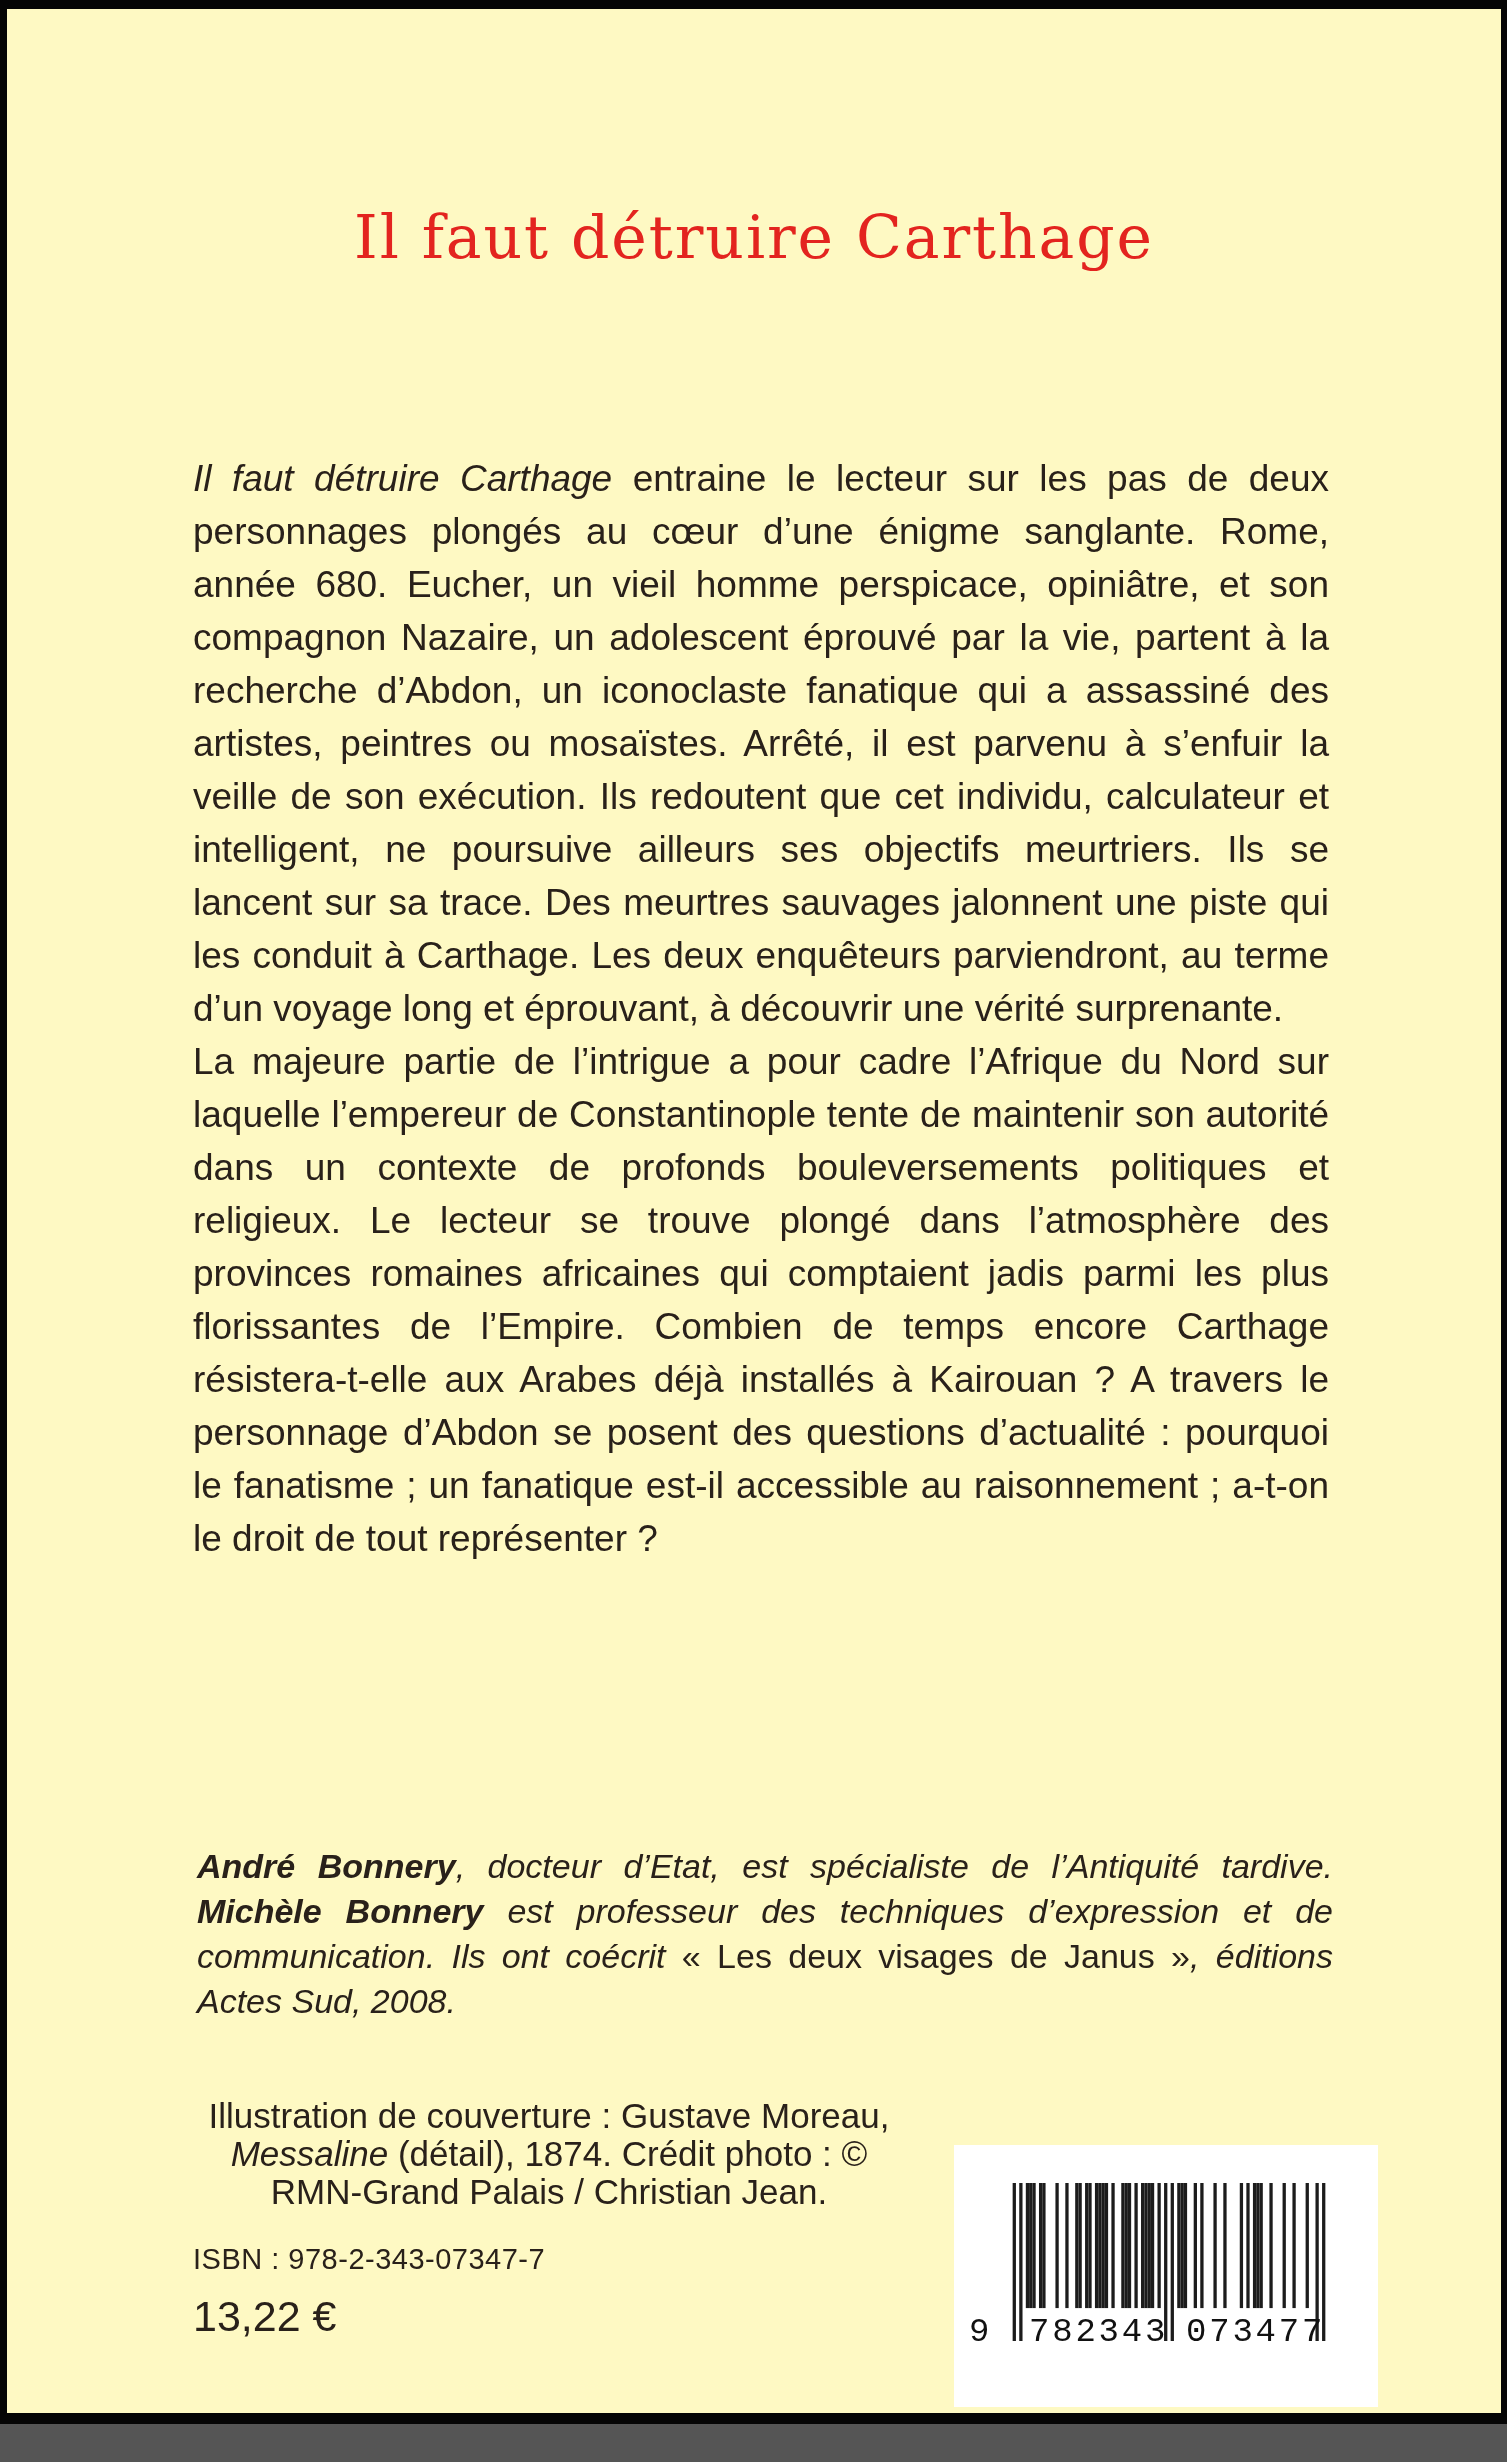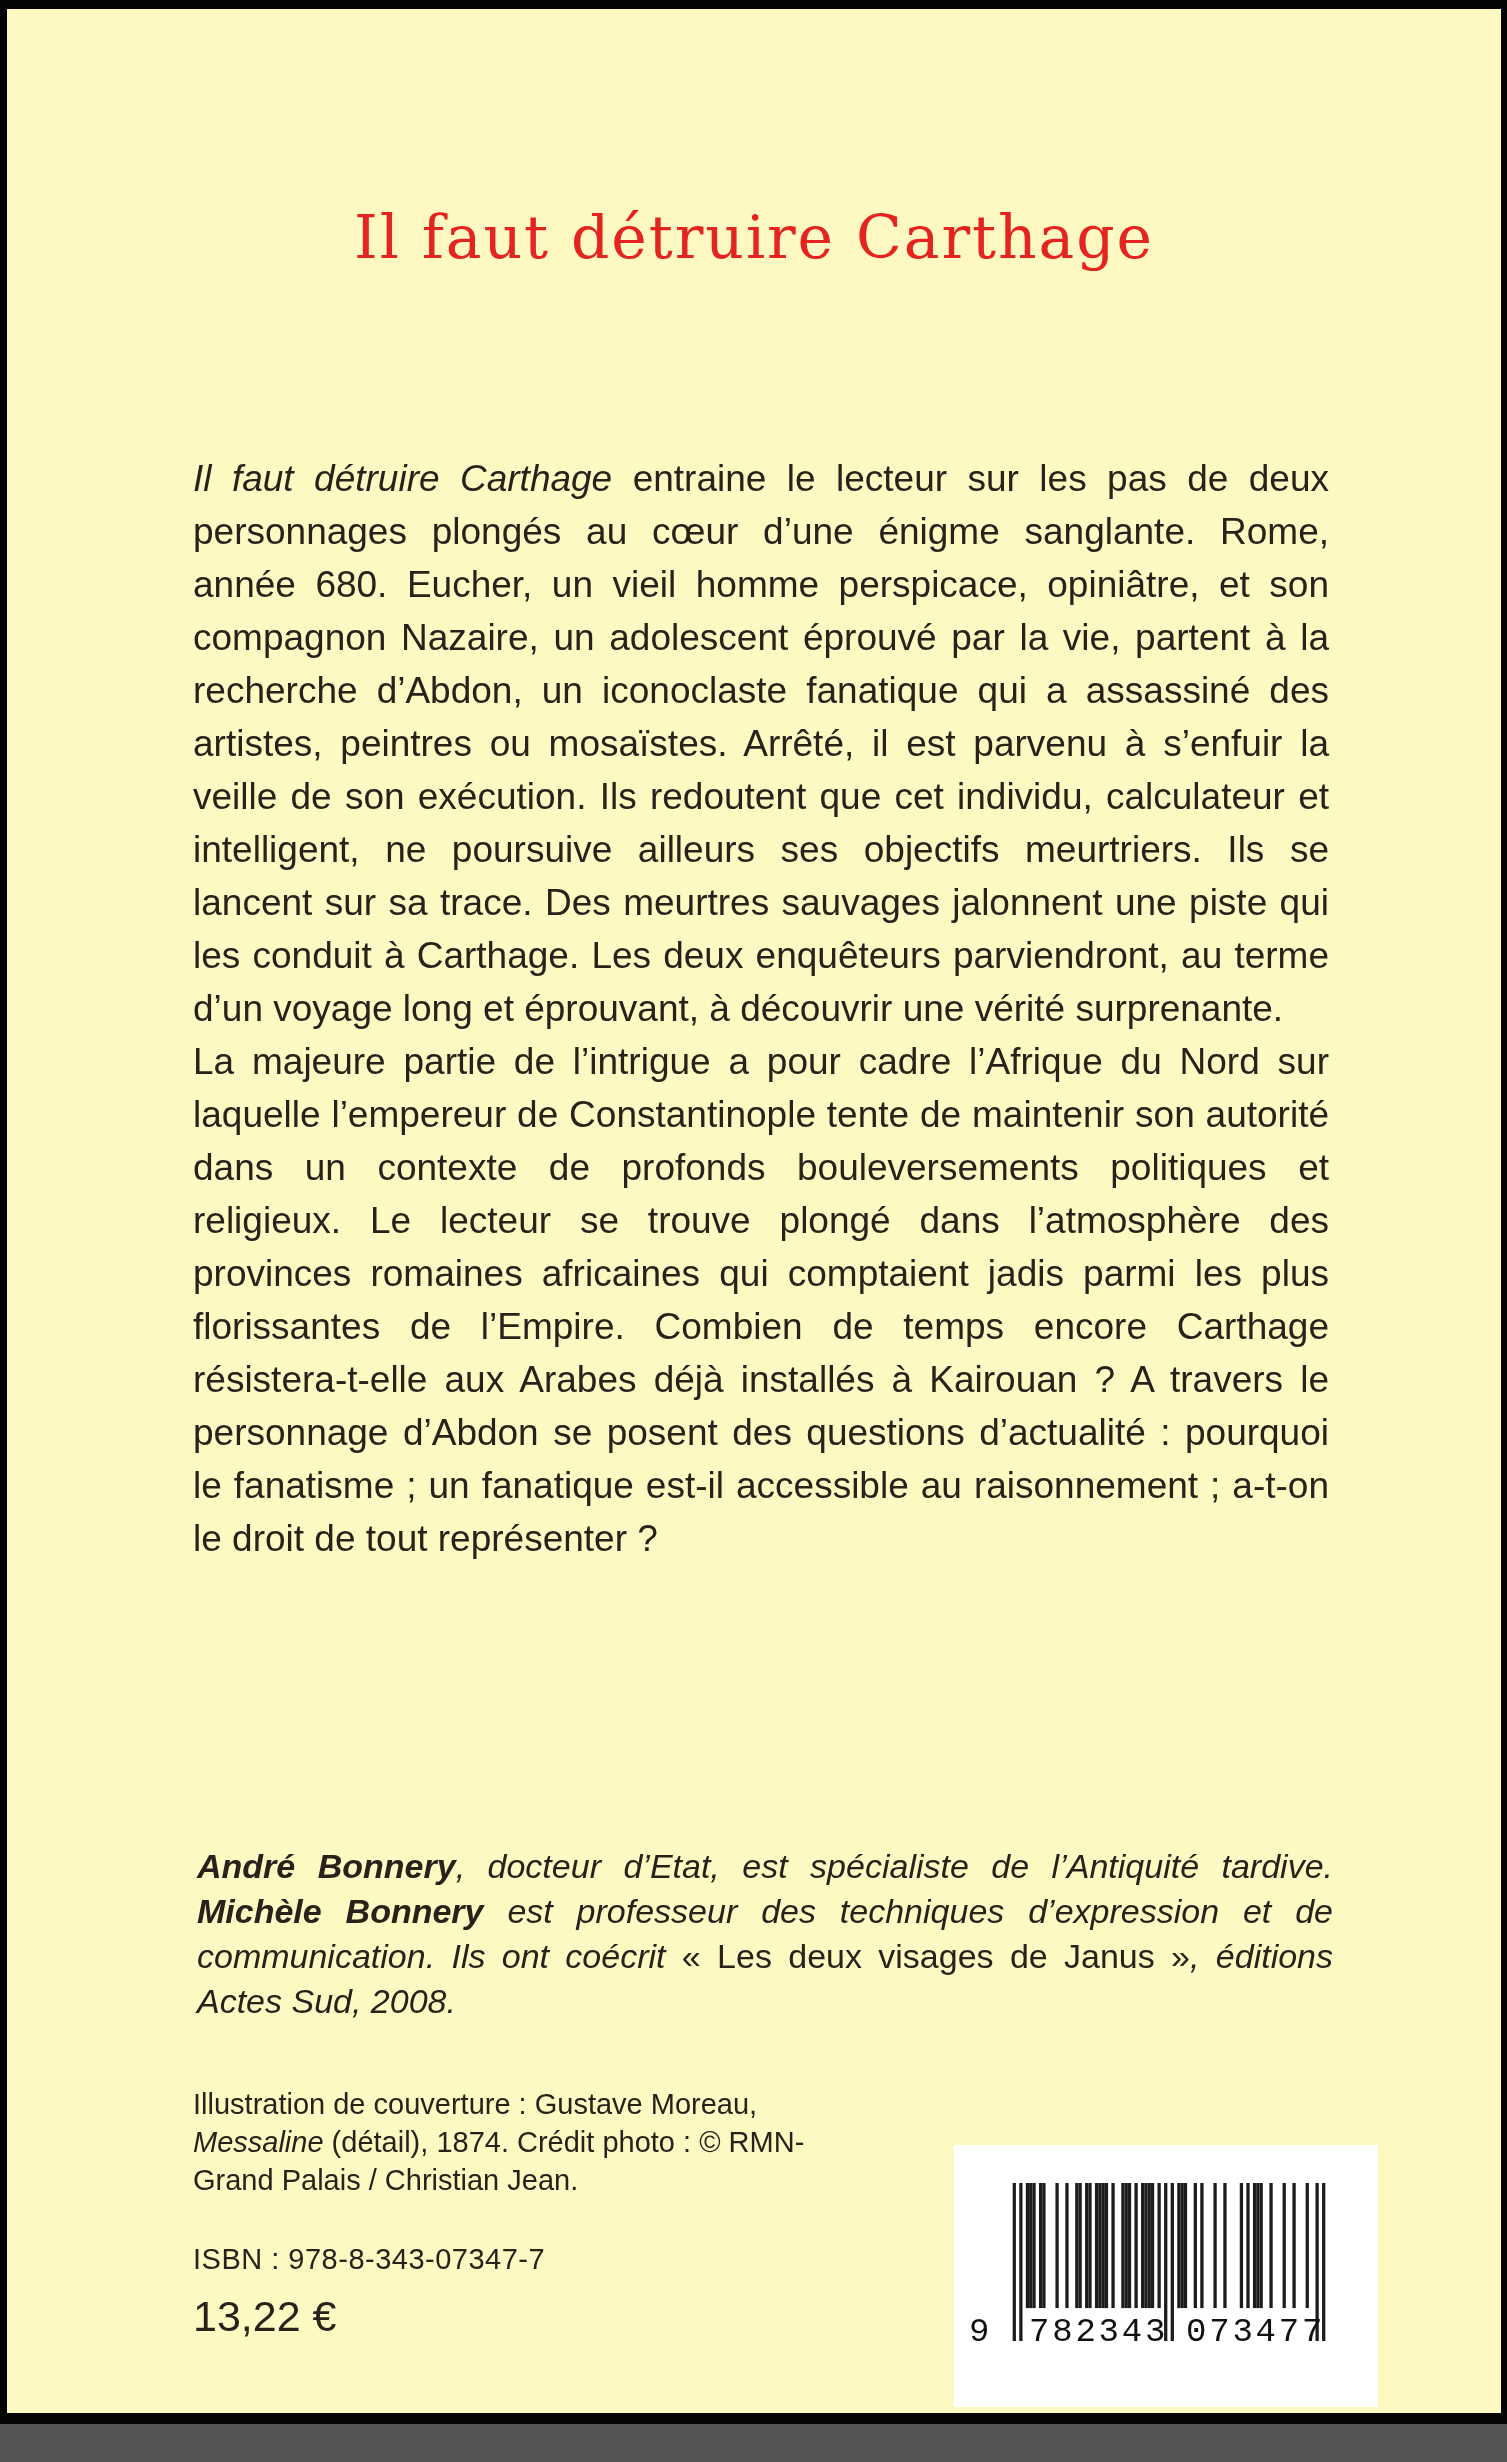--- a/index.html
+++ b/index.html
@@ -60,23 +60,24 @@
     text-align: justify;
     font-style: italic;
   }
   .authors .bold { font-weight: bold; }
   .authors .upright { font-style: normal; }
   .credits {
     position: absolute;
     left: 186px;
     top: 2076px;
     width: 688px;
-    margin: 0;
-    font-size: 29px;
+    margin: 12px;
+    font-size: 35px;
     line-height: 38px;
+    text-align: center;
   }
   .credits em { font-style: italic; }
   .isbn {
     position: absolute;
     left: 186px;
     top: 2234px;
     margin: 0;
     font-size: 29px;
     letter-spacing: 0.5px;
   }
@@ -126,21 +127,21 @@
 
   <div class="synopsis">
     <p><span class="lead-italic">Il faut détruire Carthage</span><span> entraine le lecteur sur les pas de deux personnages plongés au cœur d’une énigme sanglante. Rome, année 680. Eucher, un vieil homme perspicace, opiniâtre, et son compagnon Nazaire, un adolescent éprouvé par la vie, partent à la recherche d’Abdon, un iconoclaste fanatique qui a assassiné des artistes, peintres ou mosaïstes. Arrêté, il est parvenu à s’enfuir la veille de son exécution. Ils redoutent que cet individu, calculateur et intelligent, ne poursuive ailleurs ses objectifs meurtriers. Ils se lancent sur sa trace. Des meurtres sauvages jalonnent une piste qui les conduit à Carthage. Les deux enquêteurs parviendront, au terme d’un voyage long et éprouvant, à découvrir une vérité surprenante.</span></p>
     <p>La majeure partie de l’intrigue a pour cadre l’Afrique du Nord sur laquelle l’empereur de Constantinople tente de maintenir son autorité dans un contexte de profonds bouleversements politiques et religieux. Le lecteur se trouve plongé dans l’atmosphère des provinces romaines africaines qui comptaient jadis parmi les plus florissantes de l’Empire. Combien de temps encore Carthage résistera-t-elle aux Arabes déjà installés à Kairouan ? A travers le personnage d’Abdon se posent des questions d’actualité : pourquoi le fanatisme ; un fanatique est-il accessible au raisonnement ; a-t-on le droit de tout représenter ?</p>
   </div>
 
   <p class="authors"><span class="bold">André Bonnery</span><span>, docteur d’Etat, est spécialiste de l’Antiquité tardive. </span><span class="bold">Michèle Bonnery</span><span> est professeur des techniques d’expression et de communication. </span><span>Ils ont coécrit </span><span class="upright">« Les deux visages de Janus »</span><span>, éditions Actes Sud, 2008.</span></p>
 
   <p class="credits"><span>Illustration de couverture : Gustave Moreau, </span><em>Messaline</em><span> (détail), 1874. Crédit photo : © RMN-Grand Palais / Christian Jean.</span></p>
 
-  <p class="isbn">ISBN : 978-8-343-07347-7</p>
+  <p class="isbn">ISBN : 978-2-343-07347-7</p>
 
   <p class="price">13,22 €</p>
 
   <div class="barcode-box">
     <svg id="barcode-svg" class="barcode-bars" width="314" height="158" viewBox="0 0 332.5 168" xmlns="http://www.w3.org/2000/svg">
         <rect x="0.0" y="0" width="3.5" height="168"></rect>
         <rect x="7.0" y="0" width="3.5" height="168"></rect>
         <rect x="14.0" y="0" width="3.5" height="133"></rect>
         <rect x="17.5" y="0" width="3.5" height="133"></rect>
         <rect x="21.0" y="0" width="3.5" height="133"></rect>

